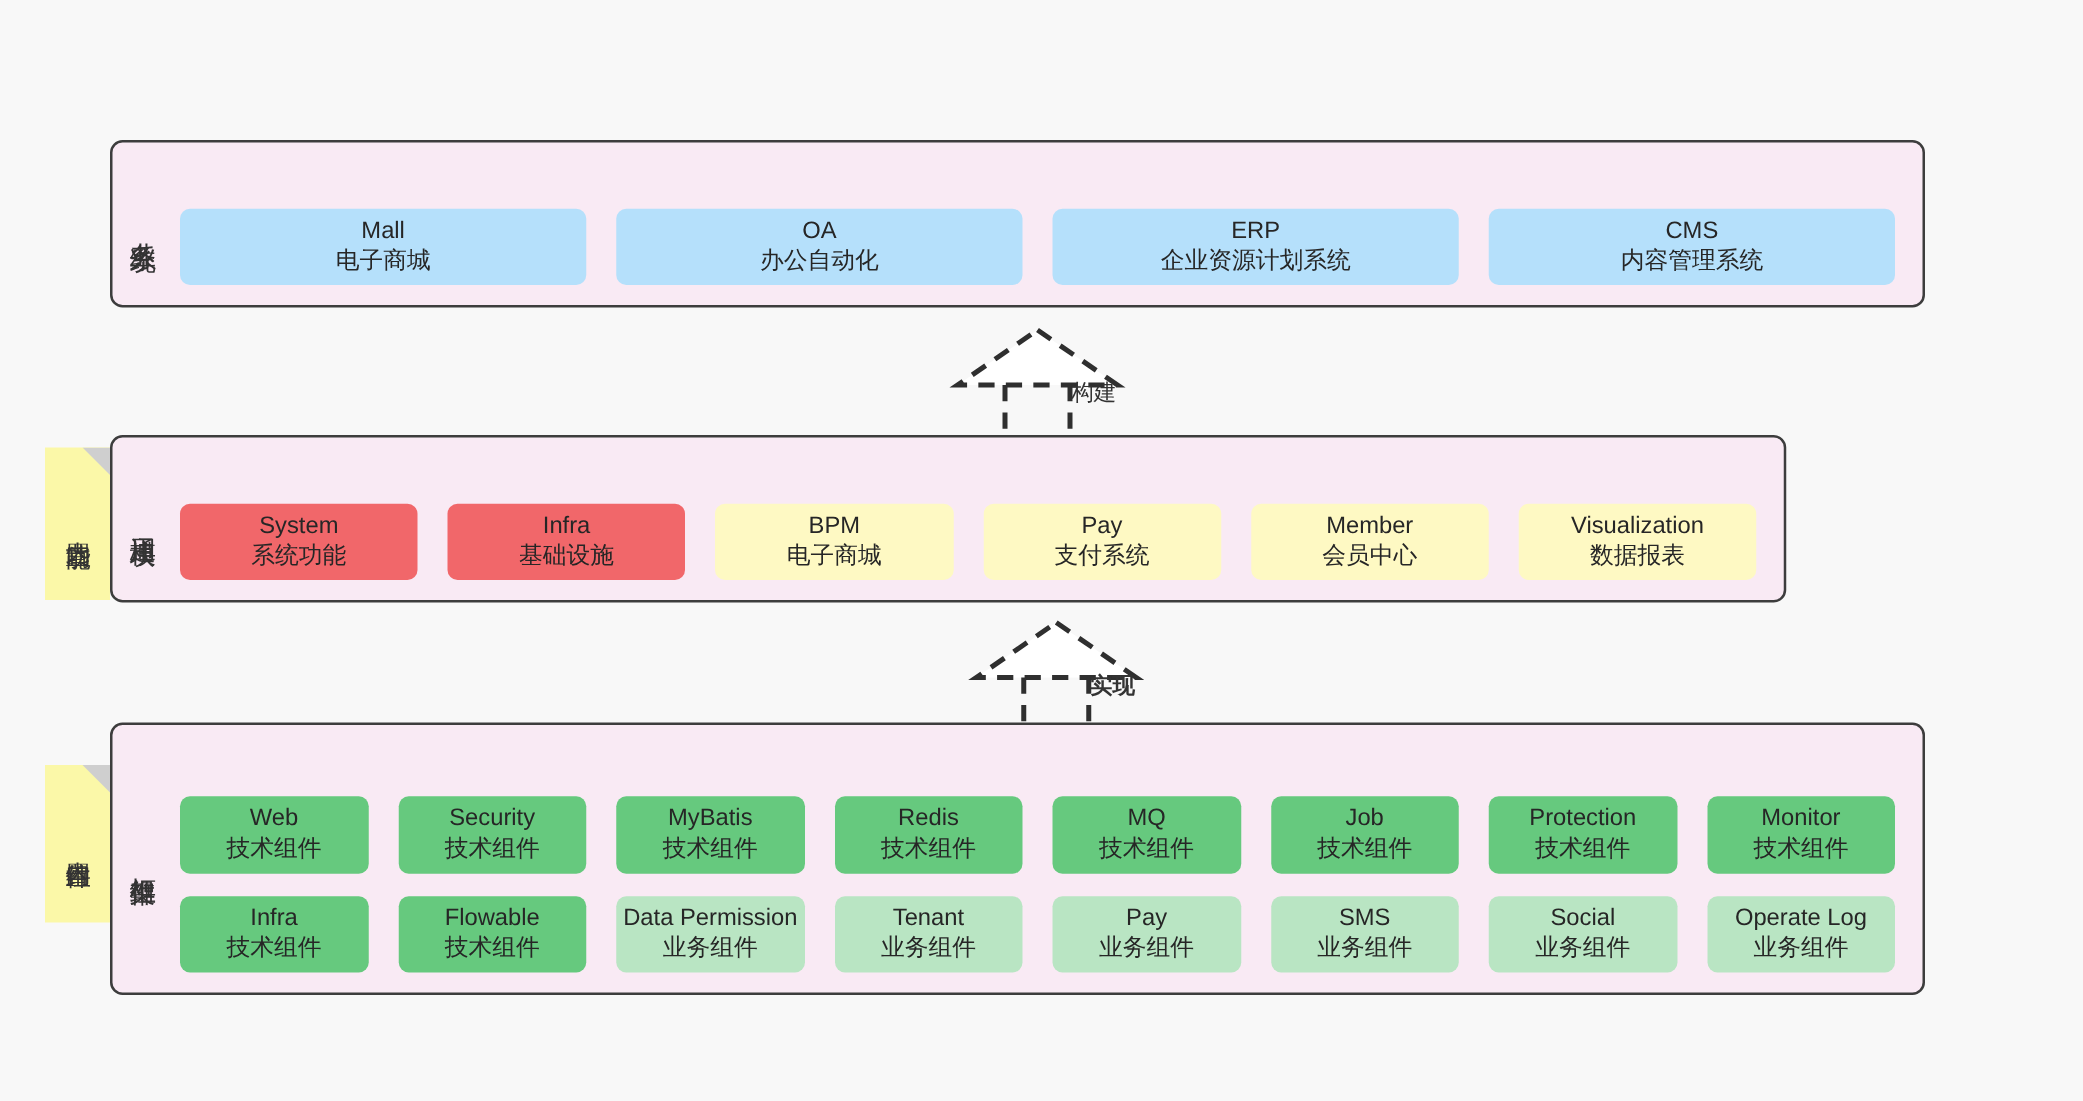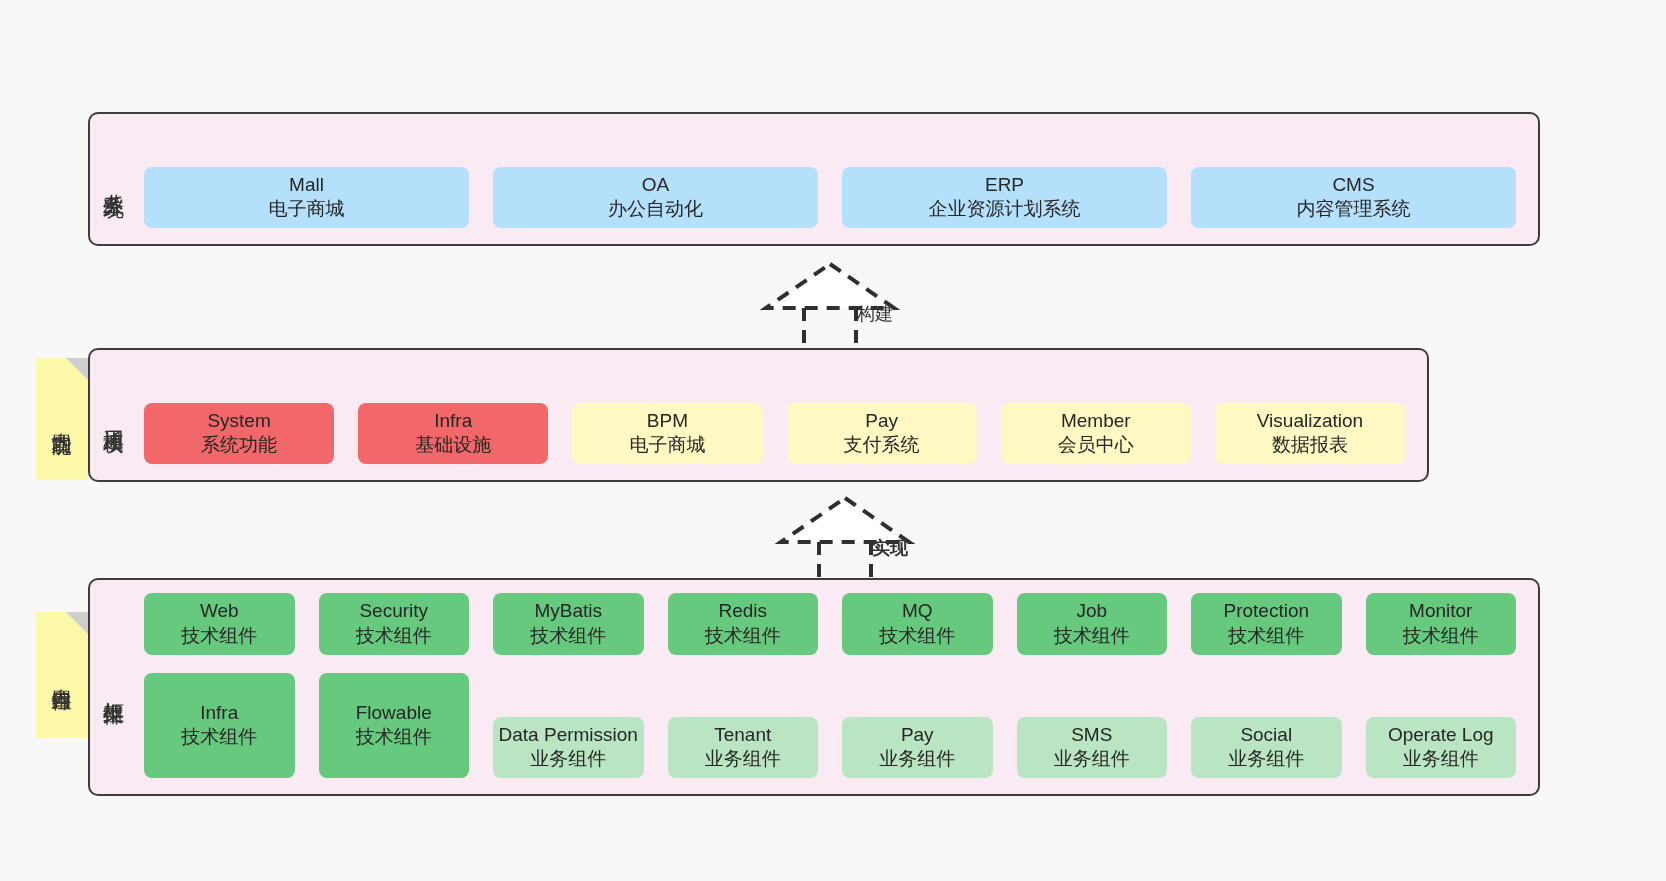--- a/index.html
+++ b/index.html
@@ -69,21 +69,21 @@
   }
   .card .t1{white-space:nowrap;}
   .card .t2{white-space:nowrap;}
   .card.multi .t1{white-space:normal;}
 
   
   .c-blue{background:#b5e0fb;}
   .c-red{background:#f1676a;}
   .c-pink{background:#fef9c3;}
   .c-green{background:#66c97e;}
-  .c-greenlight{background:#b9e5c3;margin-top:44px;}
+  .c-greenlight{background:#b9e5c3;}
 
   
   .sticky{
     position:absolute;
     background:#fbf8a8;
     box-sizing:border-box;
     display:flex;
     align-items:center;
     justify-content:center;
     font-size:20px;

